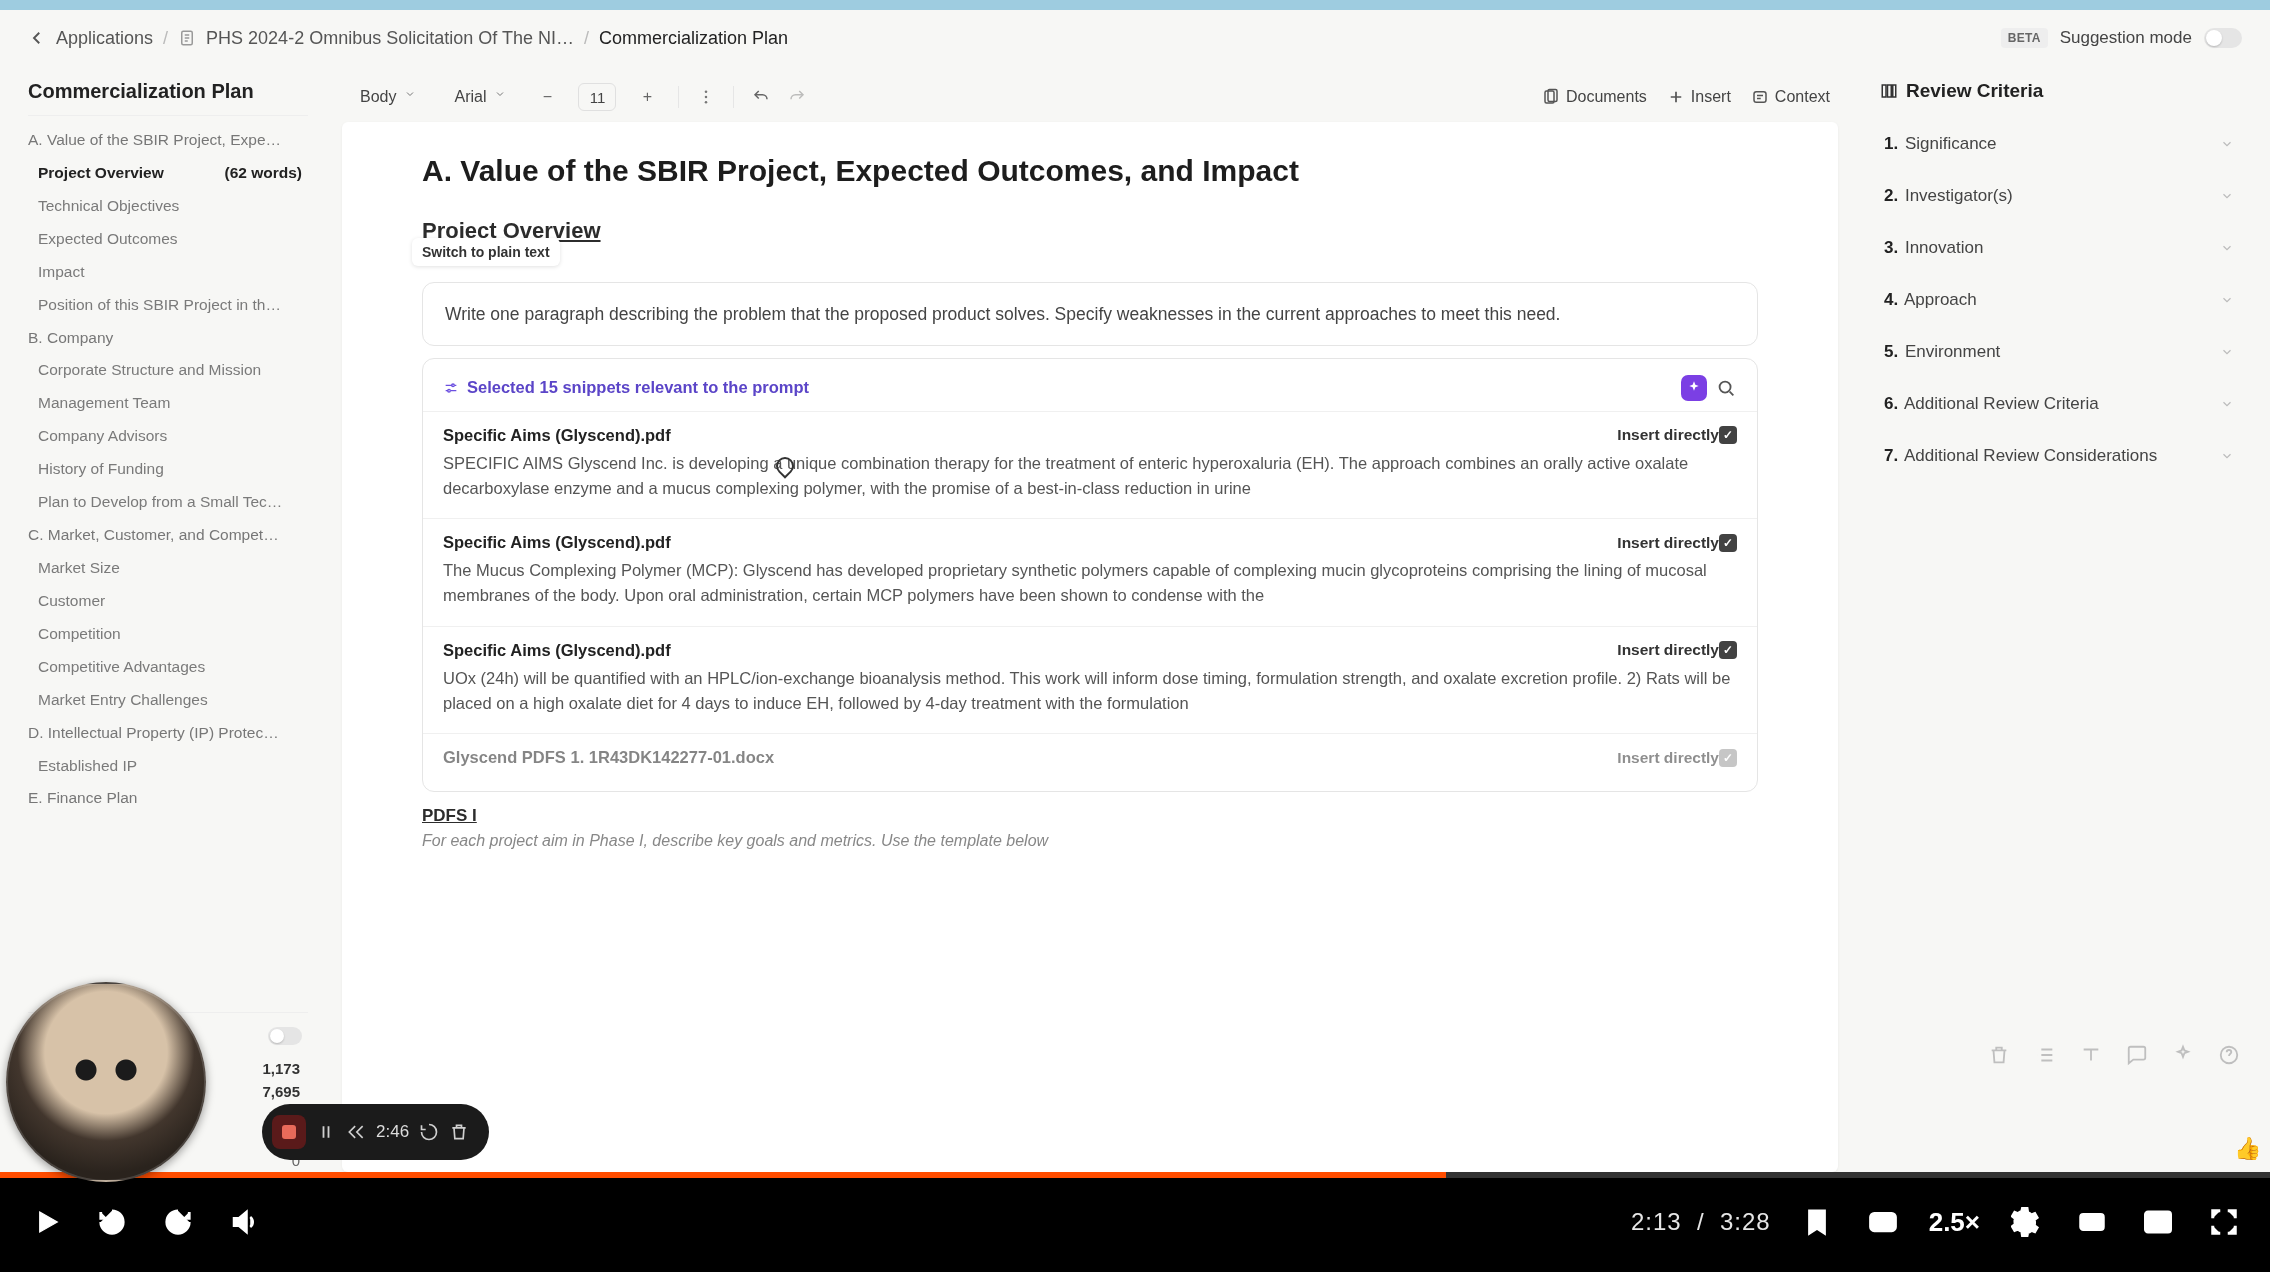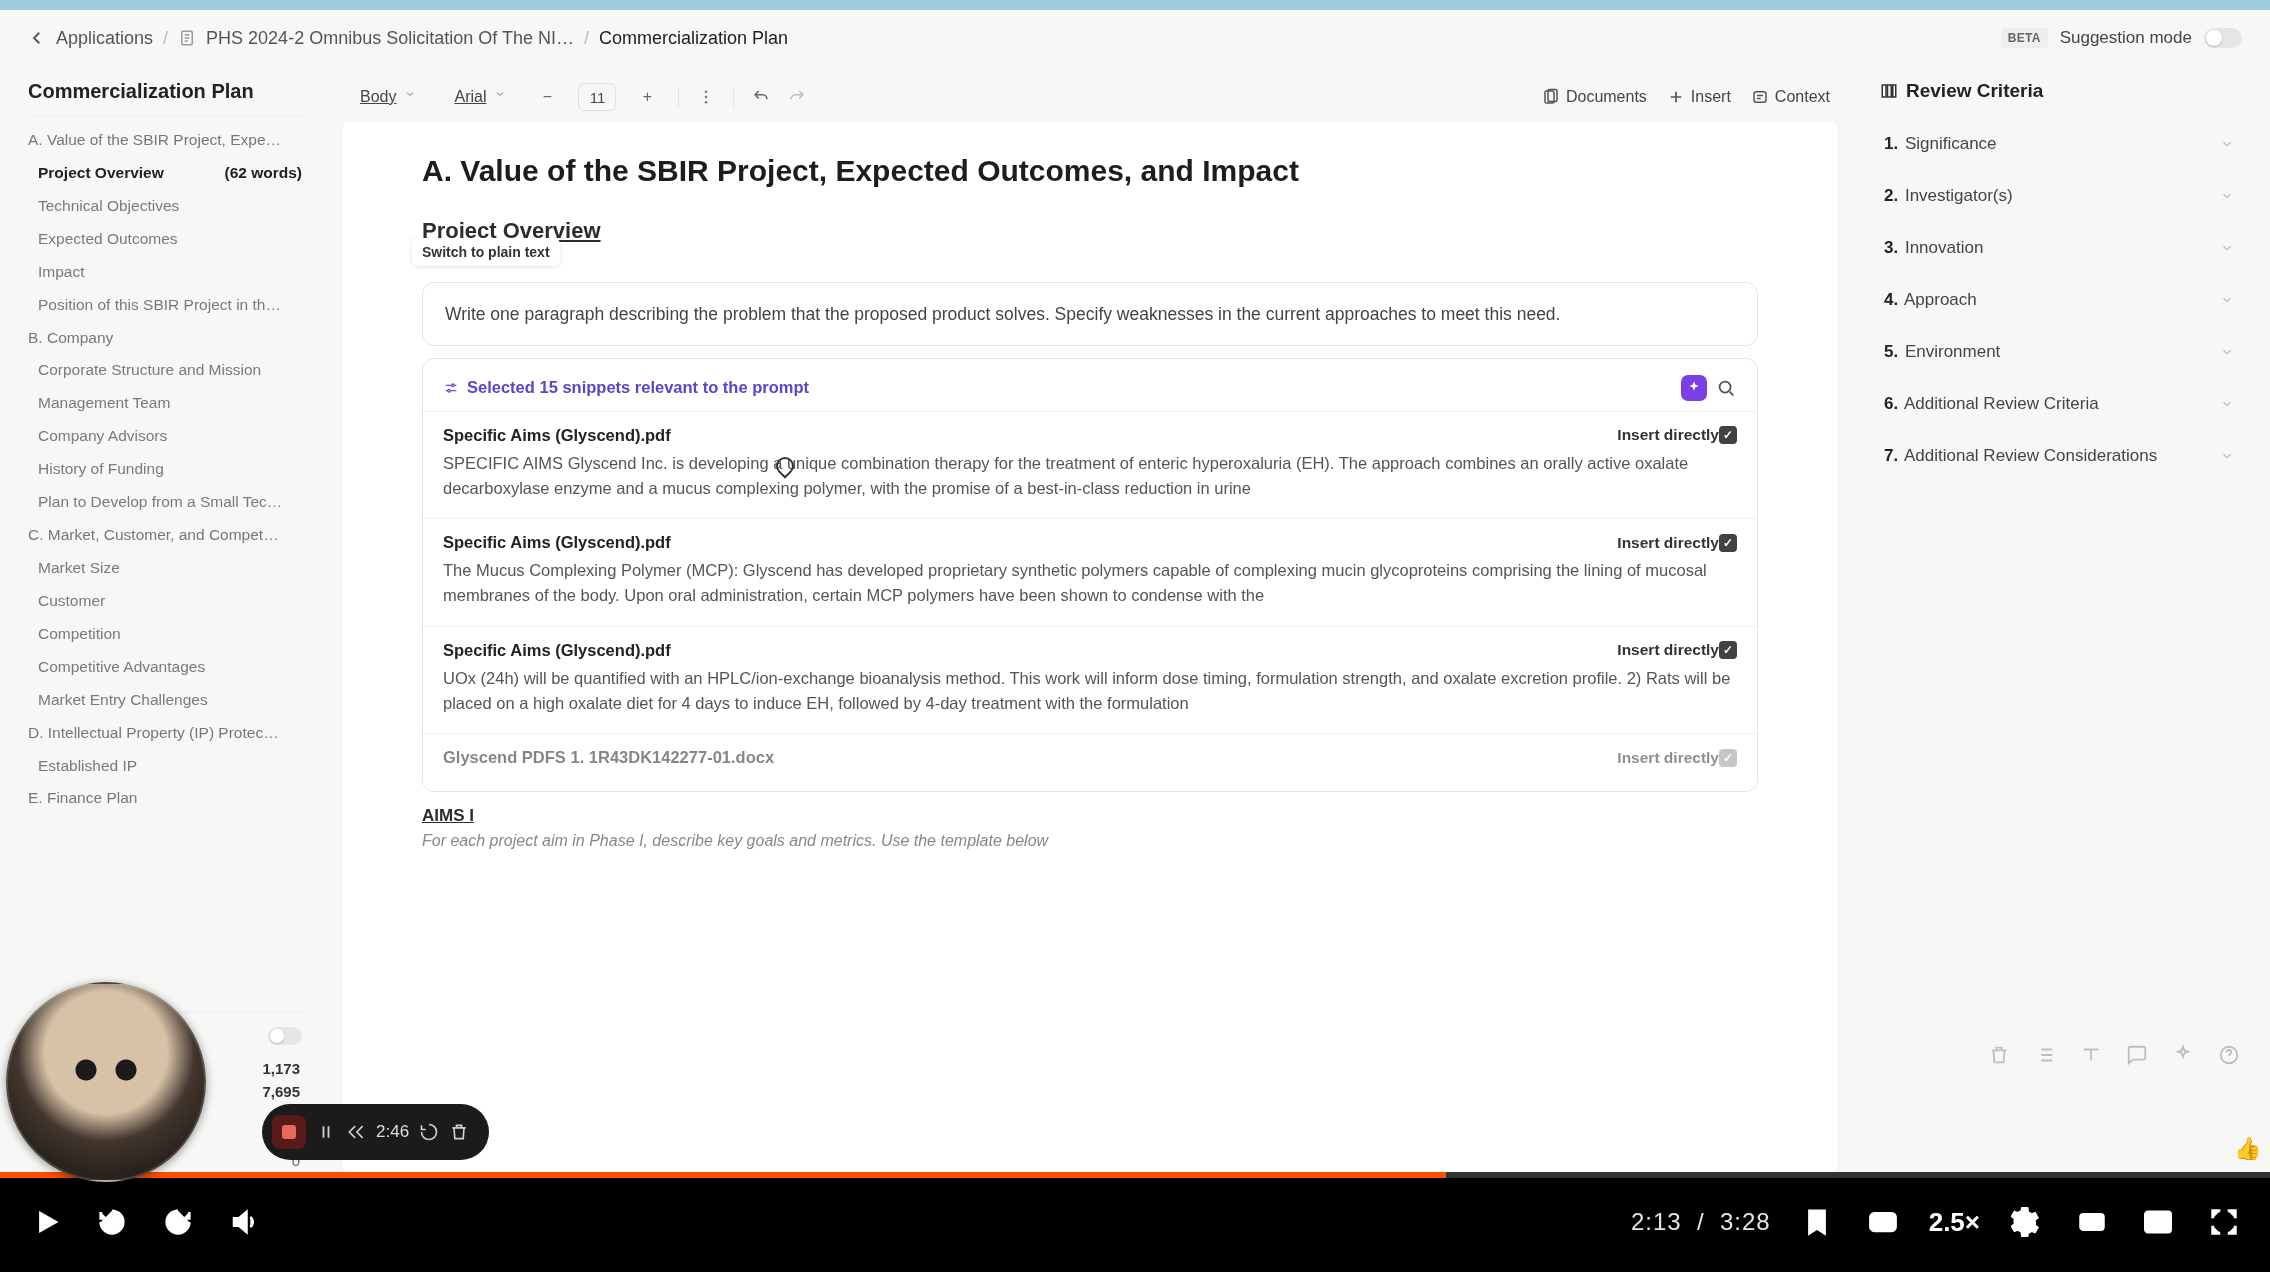--- a/index.html
+++ b/index.html
@@ -44,21 +44,21 @@
   .mini-toggle::after { content:""; position:absolute; left:2px; top:2px; width:14px; height:14px; border-radius:50%; background:#fff; box-shadow:0 1px 2px rgba(0,0,0,.2);}
   .stats { padding: 4px 8px 0 0; color:#666; }
   .stats .row { display:flex; justify-content:space-between; padding:3px 0; font-size:15px; }
   .stats .row.big { font-weight:600; color:#333; }
   .stats .row svg { width:14px; height:14px; margin-right:4px; color:#555; }
   .cut { color:#777; }
 
   
   .center-wrap { flex:1; display:flex; flex-direction:column; min-width:0; padding: 0 24px; }
   .toolbar { height: 56px; display:flex; align-items:center; gap: 18px; font-size:16px; color:#444; padding: 14px 8px 8px; }
-  .toolbar .sel { display:flex; gap:8px; padding: 4px 10px; cursor:pointer;text-decoration:underline; }
+  .toolbar .sel { display:flex; gap:8px; padding: 4px 10px; cursor:pointer; }
   .toolbar .sel svg.caret { width:12px; height:12px; }
   .toolbar .sep-line { width:1px; height:22px; background:#e6e6e6; }
   .toolbar .minus, .toolbar .plus { width:26px; height:26px; display:flex; align-items:center; justify-content:center; cursor:pointer; color:#666; }
   .toolbar .size-box { width:38px; height:28px; border:1px solid #e0e0e0; border-radius:6px; display:flex; align-items:center; justify-content:center; font-size:15px; }
   .toolbar .icon-btn { display:flex; align-items:center; gap:6px; cursor:pointer; color:#444; }
   .toolbar .icon-btn svg { width:18px; height:18px; }
   .toolbar .spacer { flex:1; }
   .toolbar .right-group { display:flex; align-items:center; gap:20px; }
 
   .paper {
@@ -393,21 +393,21 @@
       <span class="fname">Glyscend PDFS 1. 1R43DK142277-01.docx</span>
       <span class="ins">
         <span>Insert directly</span>
         <span class="chk">✓</span>
       </span>
     </div>
     </div>
             </div>
         </div>
 
-        <div class="phase">AIMS I</div>
+        <div class="phase">PDFS I</div>
         <div class="phase-desc">For each project aim in Phase I, describe key goals and metrics. Use the template below</div>
 
         <div class="cursor-bubble" style="left:438px; top:338px;"></div>
       </div>
     </div>
 
     <div class="right">
       <div class="right-title">
         <svg viewBox="0 0 24 24" fill="none" stroke="#333" stroke-width="2">
             <rect x="3" y="4" width="5" height="16"></rect>

